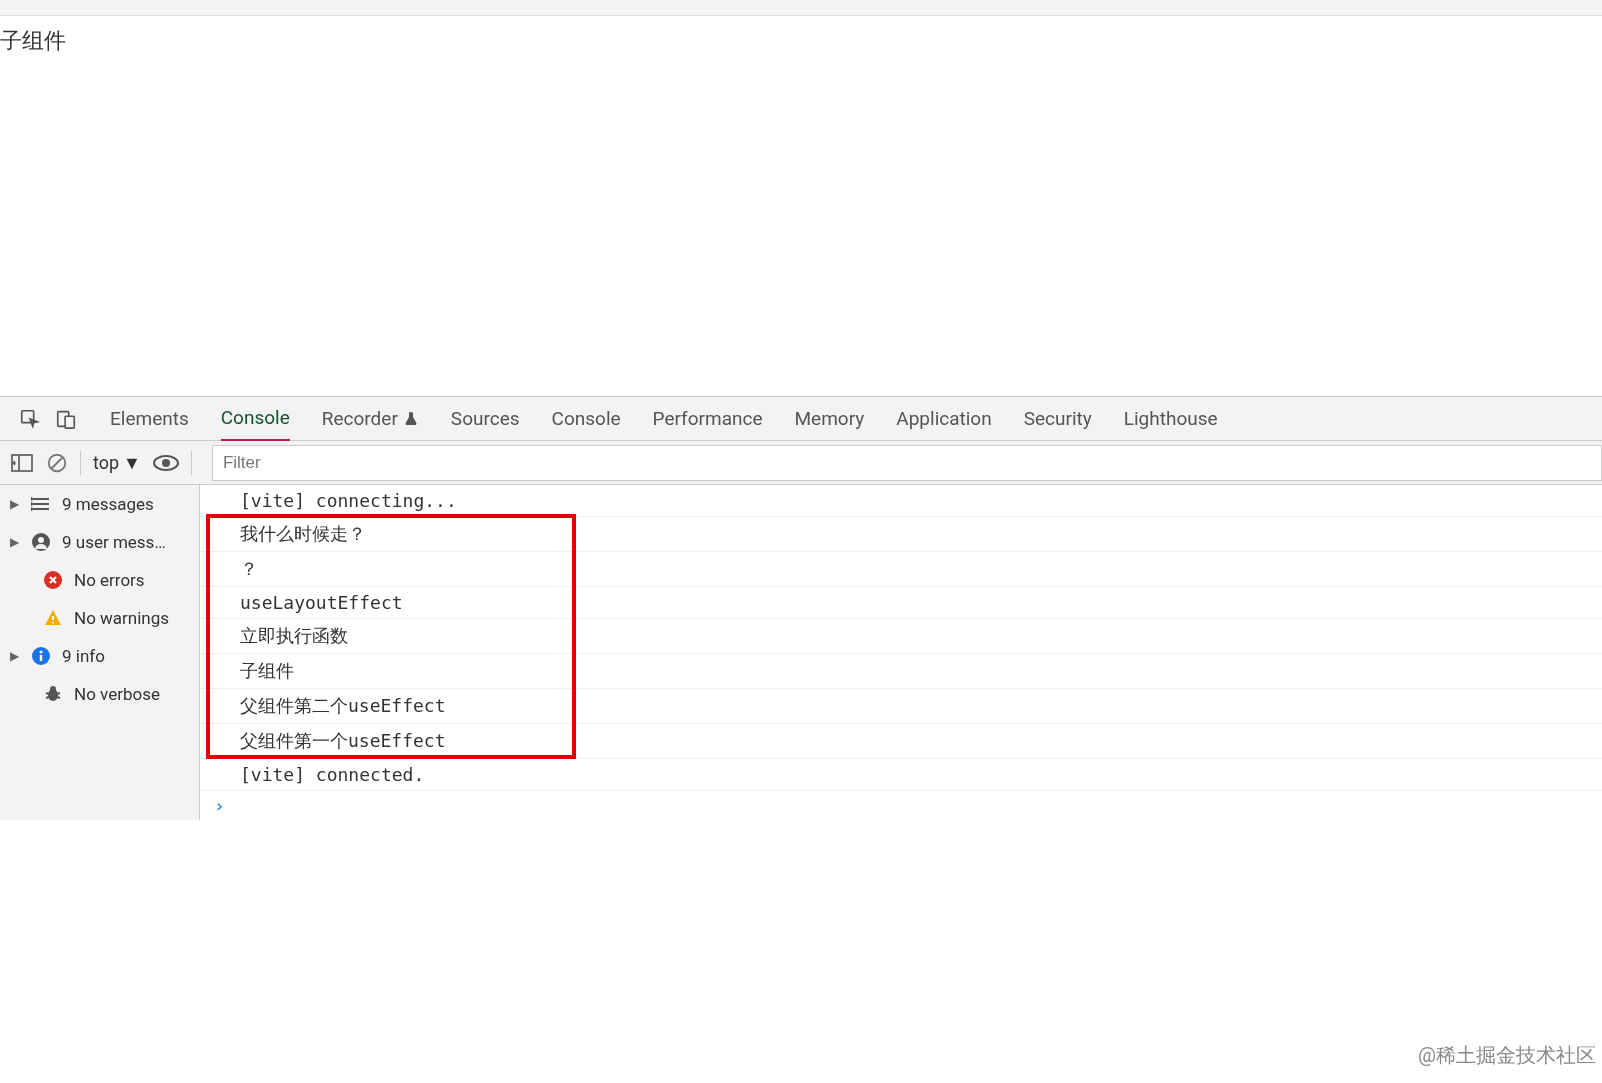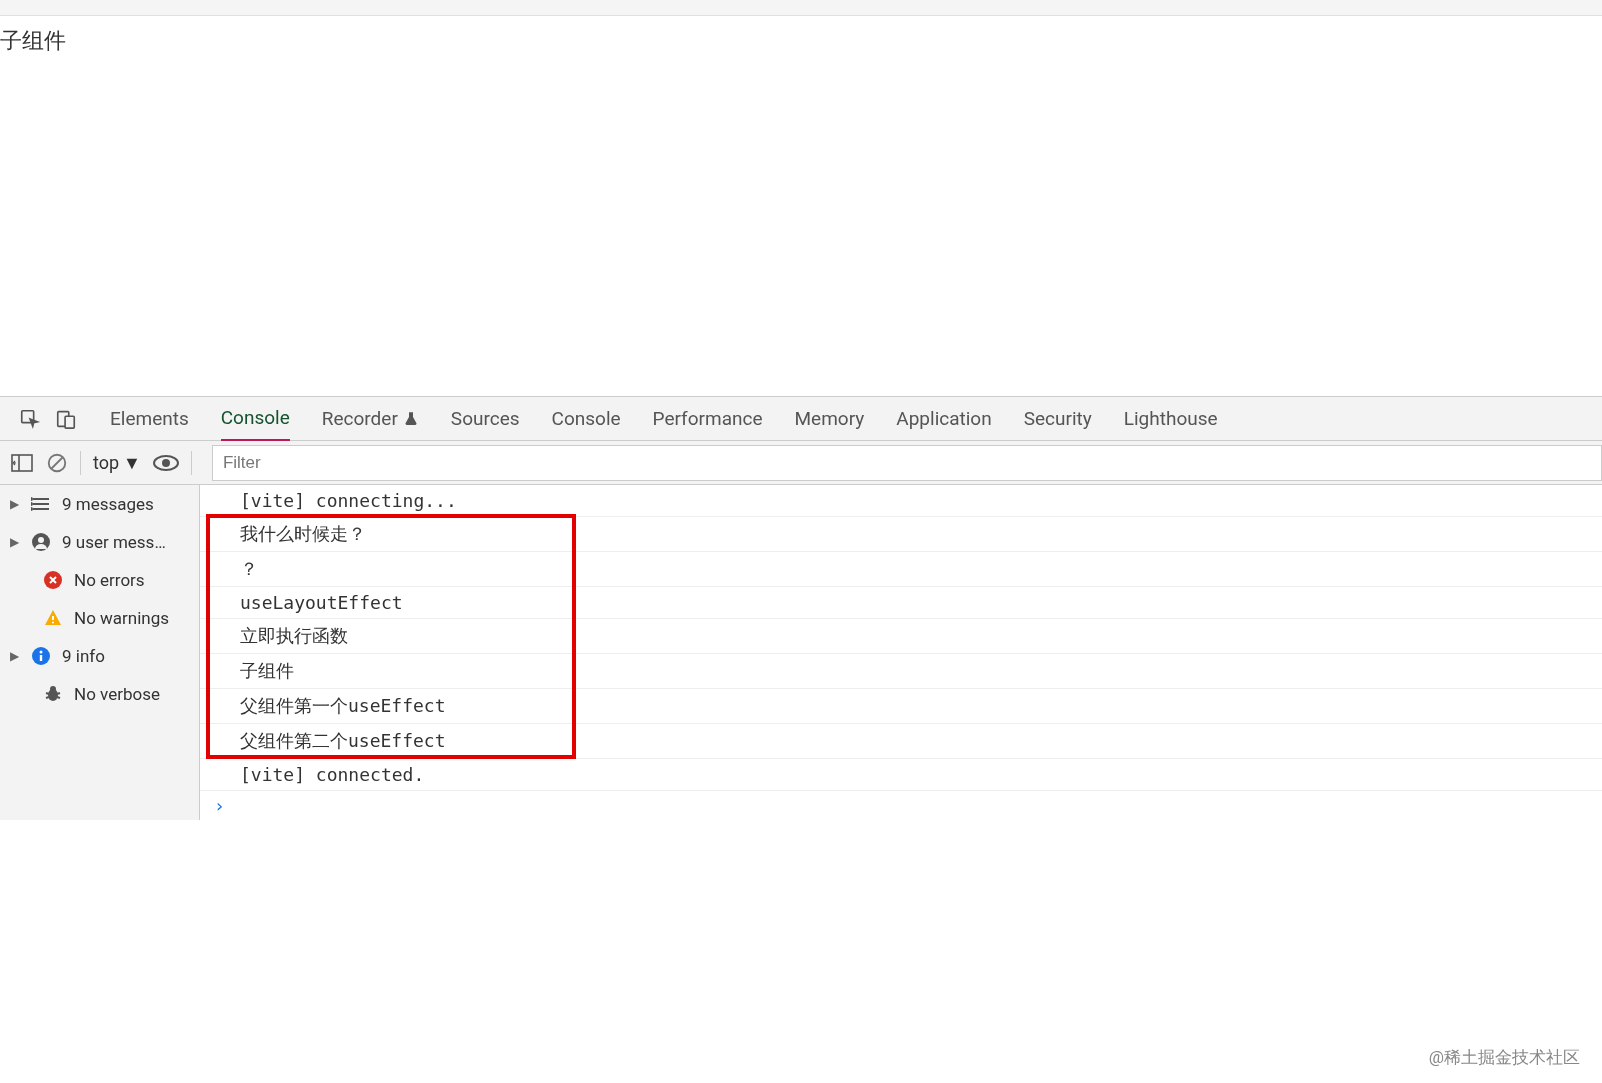--- a/index.html
+++ b/index.html
@@ -154,23 +154,23 @@
     }
     .prompt-row {
       display: flex;
       align-items: center;
       padding: 4px 14px;
       color: #1a73e8;
     }
     .watermark {
       position: absolute;
       bottom: 14px;
-      right: 22px;
+      right: 6px;
       color: #888;
-      font-size: 17px;
+      font-size: 20px;
     }
   </style>
 </head>
 <body>
 
 <div class="browser-chrome"></div>
 
 <div class="page-content">
   <span>子组件</span>
 </div>
@@ -310,22 +310,22 @@
       </div>
     </div>
 
     <div class="console-messages">
       <div class="msg-row">[vite] connecting...</div>
       <div class="msg-row">我什么时候走？</div>
       <div class="msg-row">？</div>
       <div class="msg-row">useLayoutEffect</div>
       <div class="msg-row">立即执行函数</div>
       <div class="msg-row">子组件</div>
+      <div class="msg-row">父组件第二个useEffect</div>
       <div class="msg-row">父组件第一个useEffect</div>
-      <div class="msg-row">父组件第二个useEffect</div>
       <div class="msg-row">[vite] connected.</div>
       <div class="prompt-row">
         <span>›</span>
       </div>
       <div class="highlight-box" style="top:29px; left:6px; width:370px; height:245px;"></div>
     </div>
   </div>
 
 </div>
 

